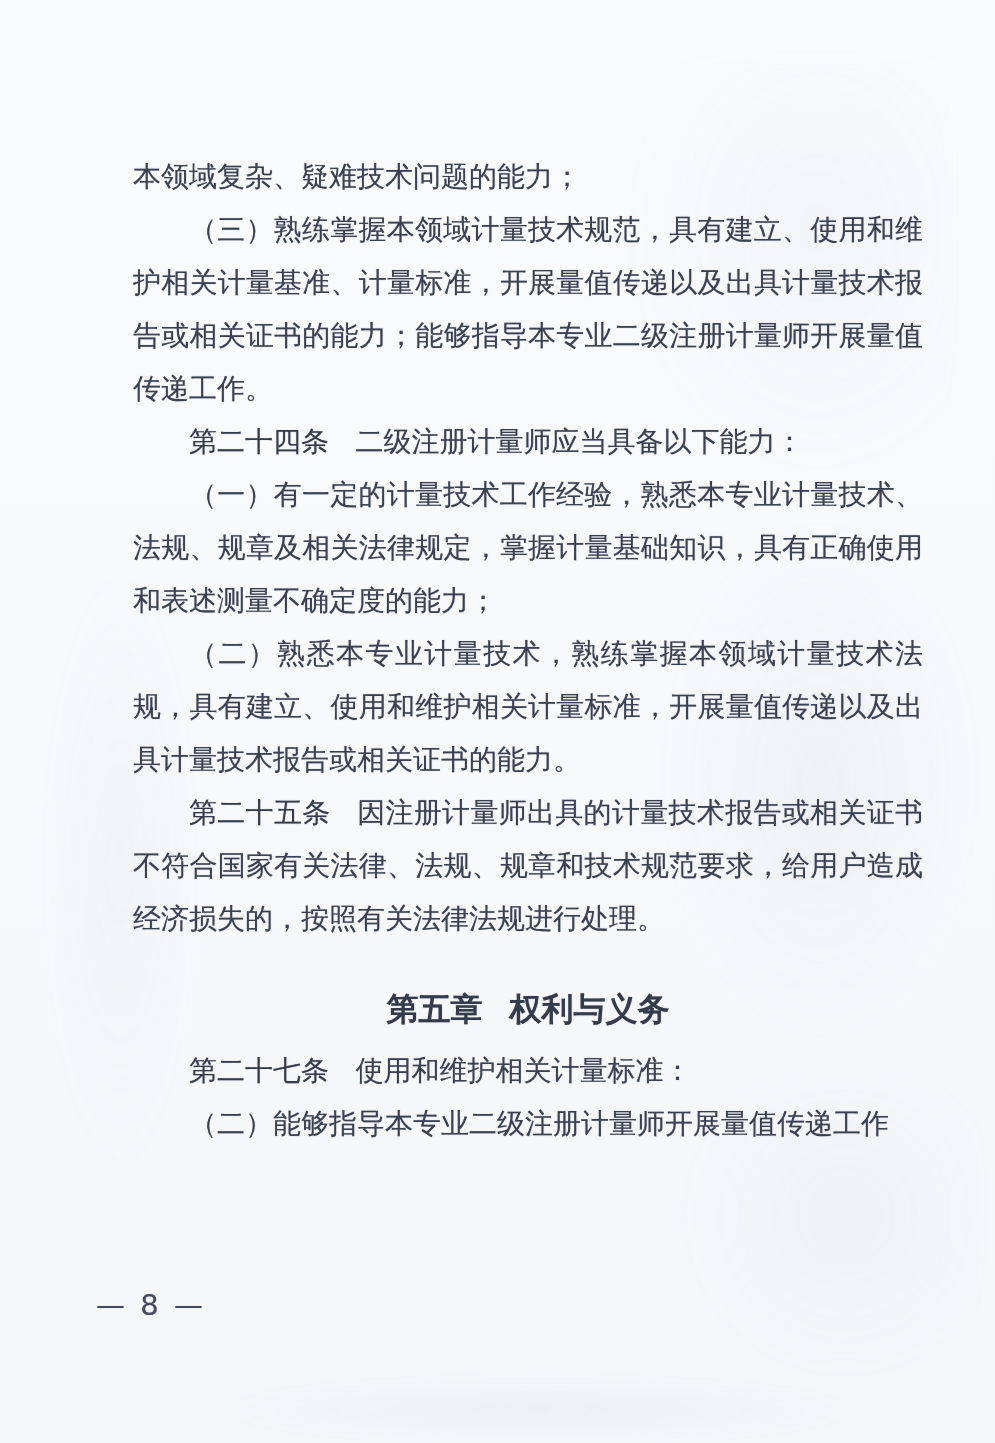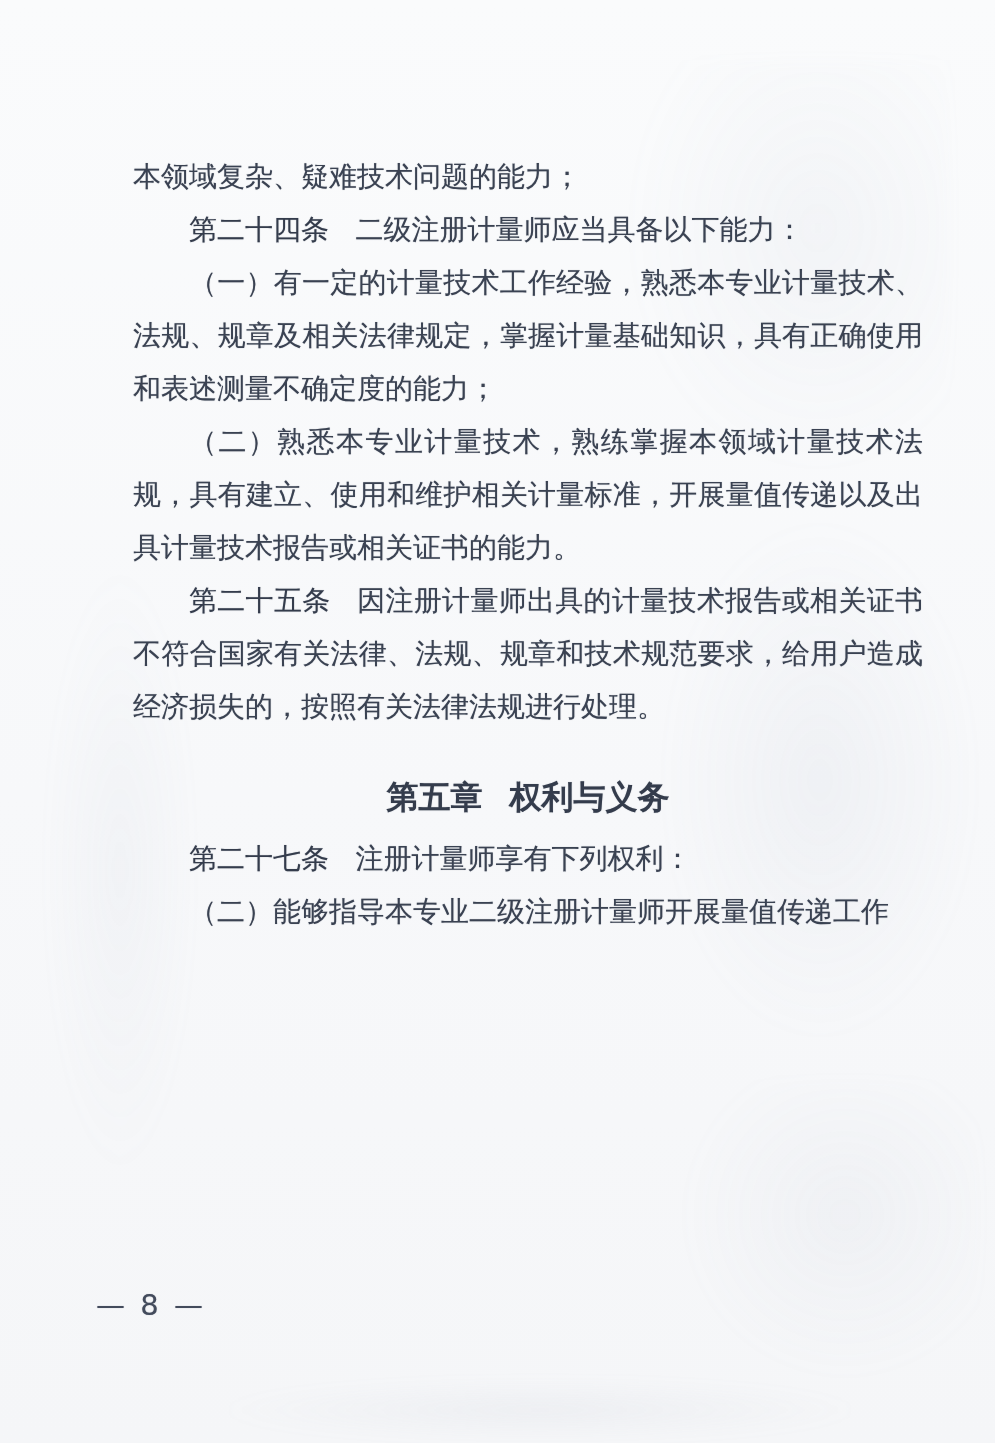--- a/index.html
+++ b/index.html
@@ -89,33 +89,34 @@
   <div class="artifact a1"></div>
   <div class="artifact a2"></div>
   <div class="artifact a3"></div>
   <div class="artifact a4"></div>
   <div class="artifact a5"></div>
 
   <main class="textblock">
 
     <p class="cont">本领域复杂、疑难技术问题的能力；</p>
 
+    <p>（三）熟练掌握本领域计量技术规范，具有建立、使用和维护相关计量基准、计量标准，开展量值传递以及出具计量技术报告或相关证书的能力；能够指导本专业二级注册计量师开展量值传递工作。</p>
 
     <p><span class="lead">第二十四条</span><span>二级注册计量师应当具备以下能力：</span></p>
 
     <p>（一）有一定的计量技术工作经验，熟悉本专业计量技术、法规、规章及相关法律规定，掌握计量基础知识，具有正确使用和表述测量不确定度的能力；</p>
 
     <p>（二）熟悉本专业计量技术，熟练掌握本领域计量技术法规，具有建立、使用和维护相关计量标准，开展量值传递以及出具计量技术报告或相关证书的能力。</p>
 
     <p><span class="lead">第二十五条</span><span>因注册计量师出具的计量技术报告或相关证书不符合国家有关法律、法规、规章和技术规范要求，给用户造成经济损失的，按照有关法律法规进行处理。</span></p>
 
 
     <h2 class="chapter"><span>第五章</span><span class="chapter-gap"></span><span>权利与义务</span></h2>
 
-    <p><span class="lead">第二十七条</span><span>注册计量师享有下列权利：</span></p>
+    <p><span class="lead">第二十七条</span><span>使用和维护相关计量标准：</span></p>
 
 
     <p>（二）能够指导本专业二级注册计量师开展量值传递工作</p>
 
   </main>
 
   <div class="pagenum">— 8 —</div>
 
 </div>
 

